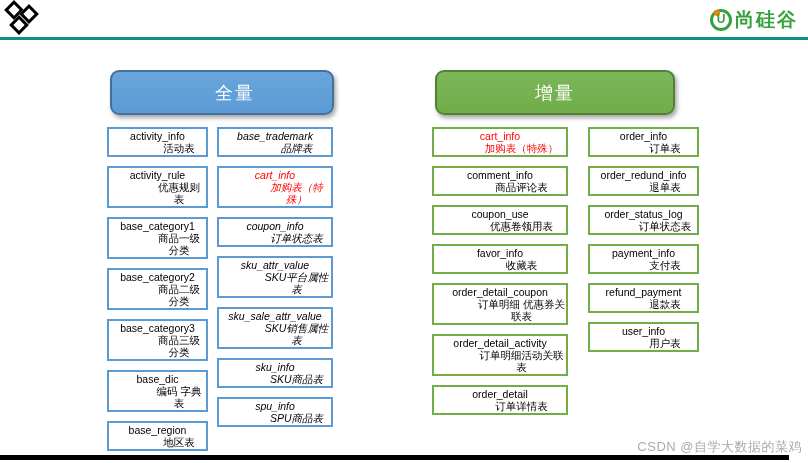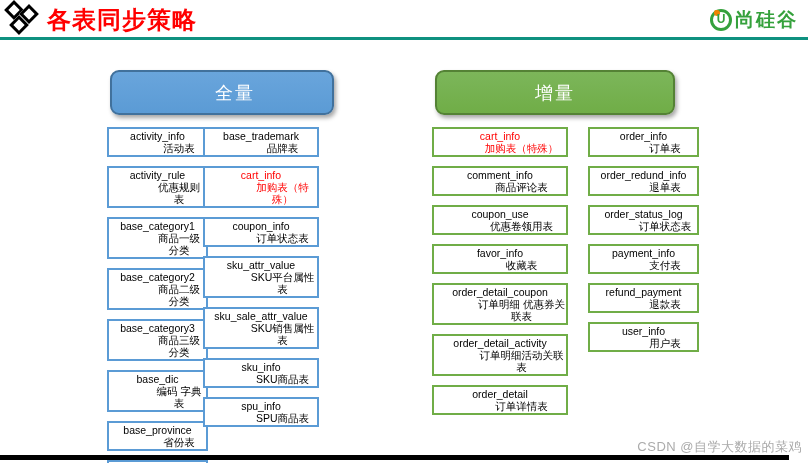--- a/index.html
+++ b/index.html
@@ -36,21 +36,21 @@
     position:absolute; top:70px; height:45px; border-radius:9px; color:#fff;
     font-size:18px; display:flex; align-items:center; justify-content:center;
     letter-spacing:2px; box-shadow:2px 3px 4px rgba(0,0,0,0.35);
   }
   .panel-header.blue  { left:110px; width:224px; background:linear-gradient(#69a5dc,#5B9BD5); border:2px solid #41719C;padding-left:26px; }
   .panel-header.green { left:435px; width:240px; background:linear-gradient(#7cb65a,#70AD47); border:2px solid #548235; }
 
   
   .col { position:absolute; display:flex; flex-direction:column; gap:9px; }
   .c1 { left:107px; top:127px; width:101px; }
-  .c2 { left:203px; top:127px; width:116px; }
+  .c2 { left:217px; top:127px; width:116px;font-style:italic; }
   .c3 { left:432px; top:127px; width:136px; }
   .c4 { left:588px; top:127px; width:111px; }
 
   .tbox {
     background:#fff; border:2px solid; min-height:30px; padding:1px 1px;
     display:flex; flex-direction:column; justify-content:space-between; text-align:center;
     font-size:10.5px; line-height:12px; color:#000; overflow-wrap:anywhere;
   }
   .tbox.blue  { border-color:#5B9BD5; }
   .tbox.green { border-color:#70AD47; }
@@ -66,21 +66,20 @@
 <body>
 
 <div class="page">
 
   <div class="logo-diamonds">
     <i class="d1"></i>
     <i class="d2"></i>
     <i class="d3"></i>
   </div>
 
-  <h1 class="page-title">各表同步策略</h1>
 
   <div class="brand">
     <span class="brand-icon">
         <u></u>
         <b>U</b>
       </span>
     <span class="brand-name">尚硅谷</span>
   </div>
 
   <div class="header-divider"></div>
@@ -107,24 +106,20 @@
       </div>
       <div class="tbox blue">
         <div class="tname">base_category3</div>
         <div class="tlabel">商品三级分类</div>
       </div>
       <div class="tbox blue">
         <div class="tname">base_dic</div>
         <div class="tlabel">编码 字典表</div>
       </div>
       <div class="tbox blue">
-        <div class="tname">base_province</div>
-        <div class="tlabel">省份表</div>
-      </div>
-      <div class="tbox blue">
         <div class="tname">base_region</div>
         <div class="tlabel">地区表</div>
       </div>
     </div>
   <div class="col c2">
       <div class="tbox blue">
         <div class="tname">base_trademark</div>
         <div class="tlabel">品牌表</div>
       </div>
       <div class="tbox blue special">

